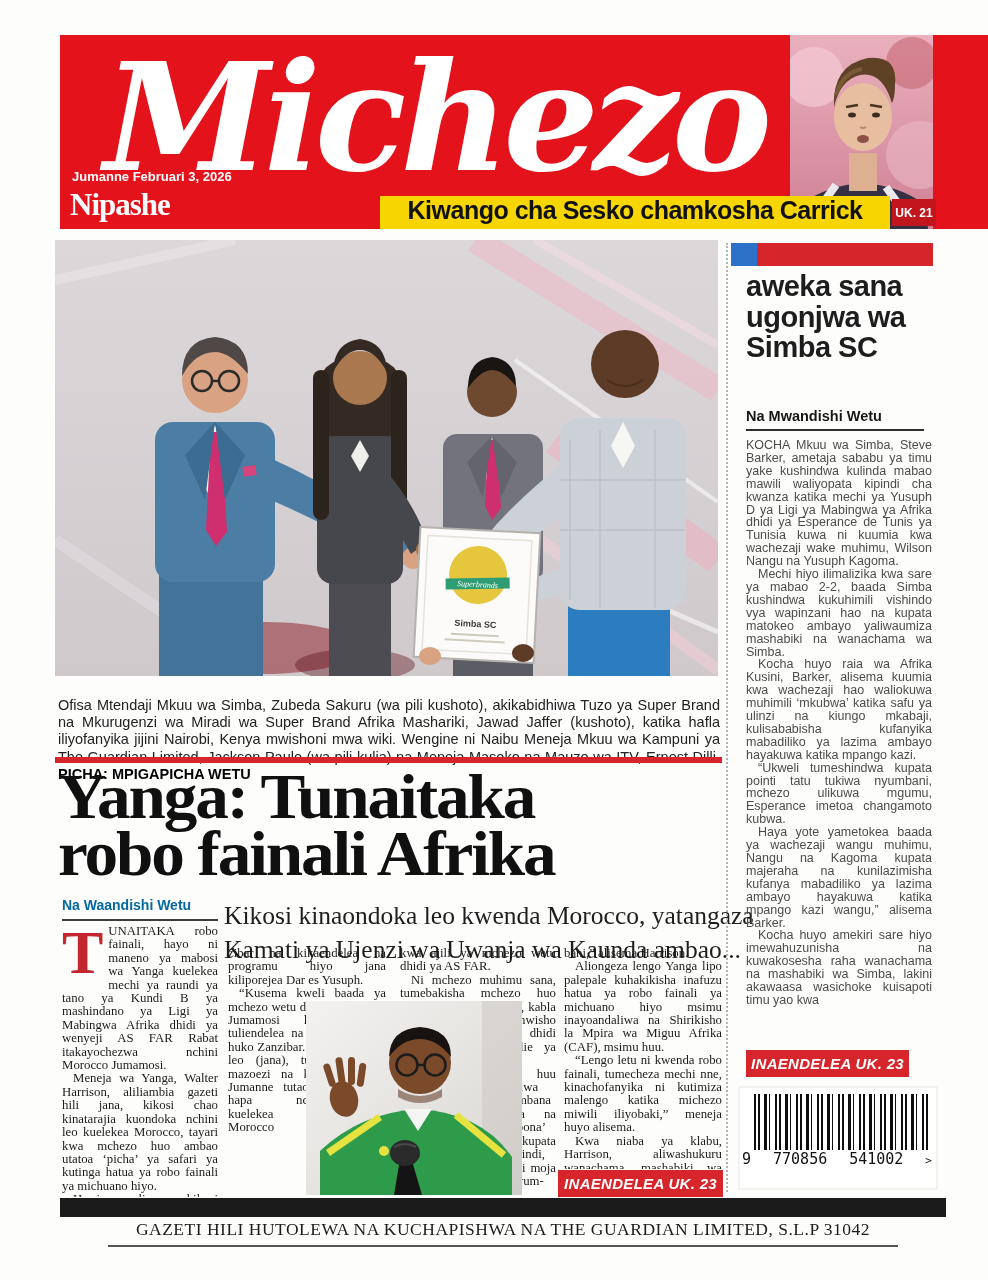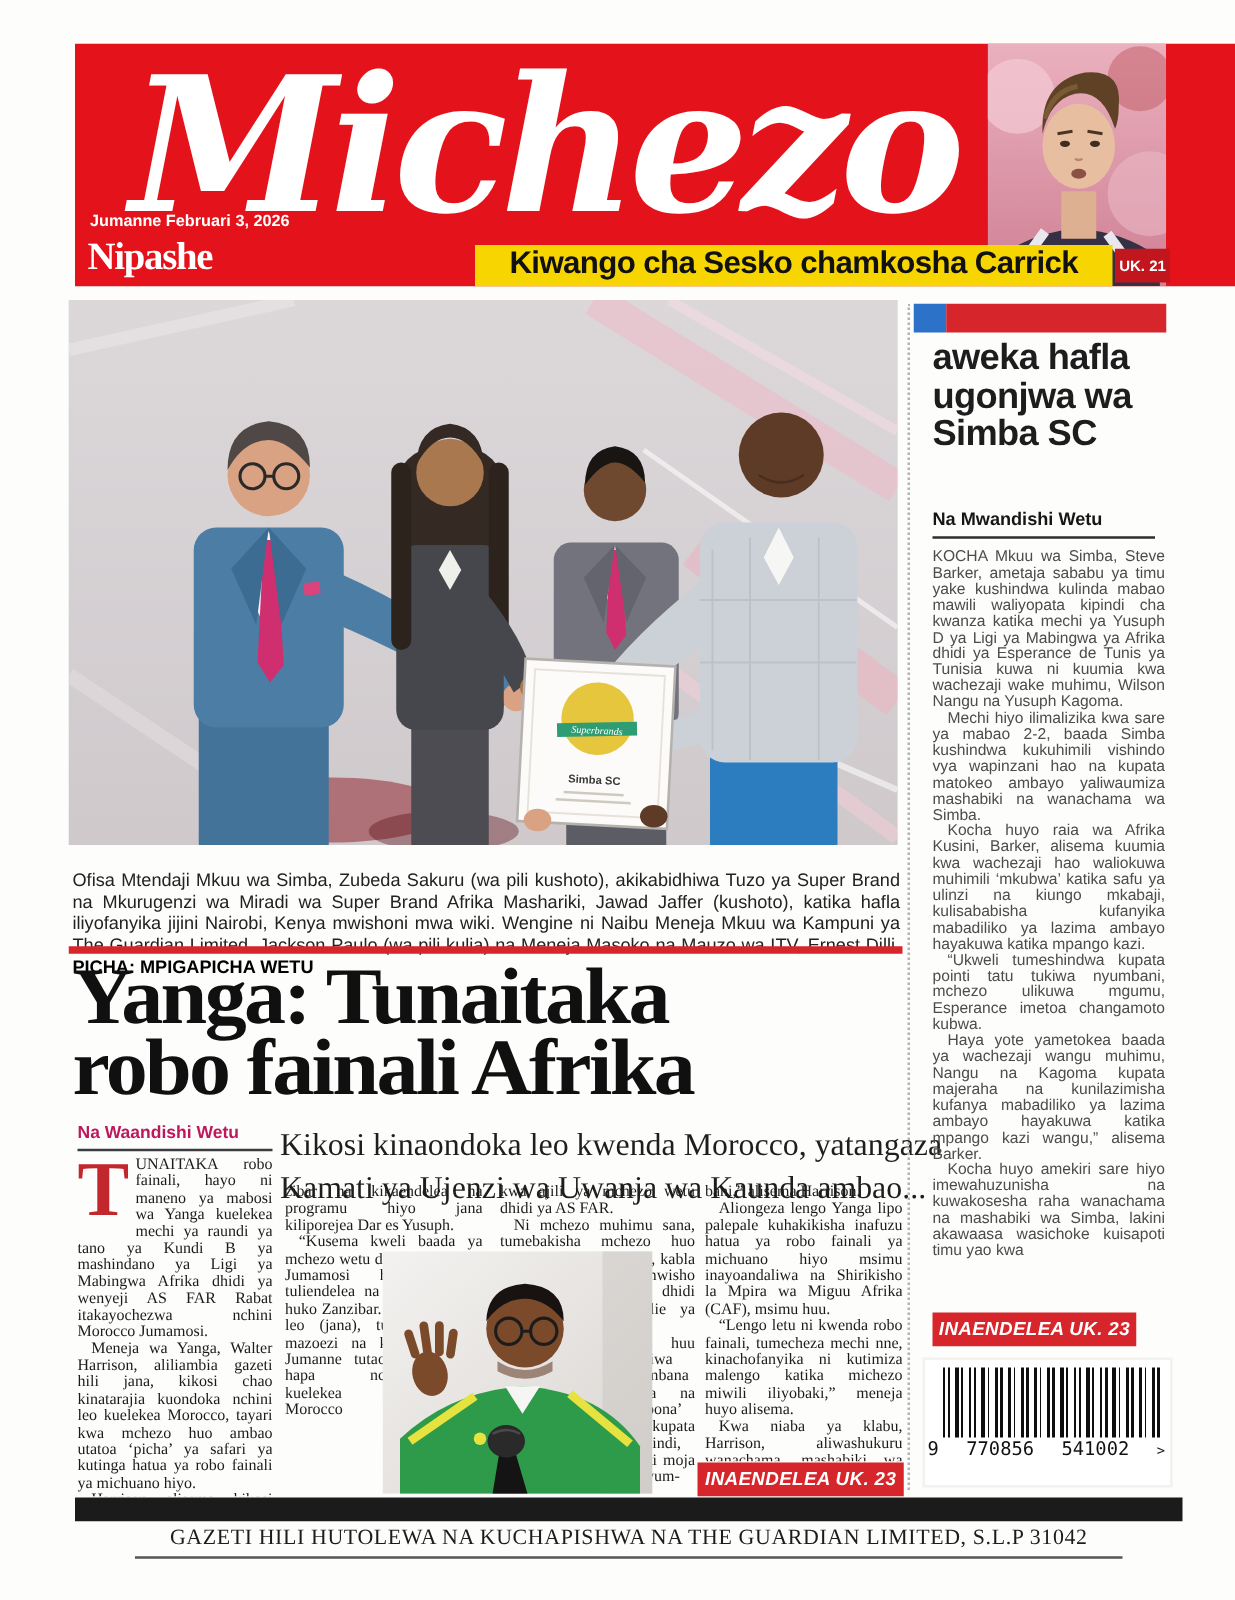--- a/index.html
+++ b/index.html
@@ -27,21 +27,21 @@
   .lead-photo{left:55px;top:240px;width:663px;height:436px;background:#d5d1d4;}
   .caption{left:58px;top:682px;width:662px;font-size:14.5px;line-height:1.2;color:#222;
     text-align:justify;}
   .caption b{color:#000000;}
   .red-rule{left:55px;top:757px;width:667px;height:6px;background:#d6252b;}
 
   
   .headline{left:58px;top:768px;width:680px;color:#101010;
     font-family:"Liberation Serif",serif;font-weight:bold;font-size:64px;line-height:57px;
     letter-spacing:-2px;transform:scaleX(1.05);transform-origin:left top;white-space:nowrap;}
-  .byline{font-weight:bold;font-size:14px;color:#be185d;}
+  .byline{font-weight:bold;font-size:14px;color:#0369a1;}
   .byline-rule{height:2px;background:#3c3c3c;}
   .subhead{left:224px;top:899px;width:500px;font-family:"Liberation Serif",serif;
     font-size:25.5px;line-height:34px;color:#1e1e1e;white-space:nowrap;}
   .col{font-family:"Liberation Serif",serif;font-size:12.8px;line-height:13.4px;color:#1b1b1b;}
   .col p{margin:0;text-align:justify;}
   .col p + p{text-indent:11px;}
   .dropcap{float:left;font-family:"Liberation Serif",serif;font-weight:bold;font-size:62px;
     line-height:50px;height:52px;color:#c2272d;margin:2px 5px 0 0;}
   .sp{display:block;}
   .sp.r{float:right;clear:right;}
@@ -319,21 +319,21 @@
 
   <div class="abs cont-banner" style="left:558px;top:1170px;width:165px;height:27px;">
     <span>INAENDELEA UK. 23</span>
   </div>
 
   <div class="abs dotline"></div>
   <div class="abs sb-bar-blue"></div>
   <div class="abs sb-bar-red"></div>
 
   <div class="abs sb-headline">
-    <div>aweka hafla</div>
+    <div>aweka sana</div>
     <div>ugonjwa wa</div>
     <div>Simba SC</div>
   </div>
 
   <div class="abs sb-byline">Na Mwandishi Wetu</div>
   <div class="abs sb-rule"></div>
 
   <div class="abs sb-body">
     <p>KOCHA Mkuu wa Simba, Steve Barker, ametaja sababu ya timu yake kushindwa kulinda mabao mawili waliyopata kipindi cha kwanza katika mechi ya Yusuph D ya Ligi ya Mabingwa ya Afrika dhidi ya Esperance de Tunis ya Tunisia kuwa ni kuumia kwa wachezaji wake muhimu, Wilson Nangu na Yusuph Kagoma.</p>
     <p>Mechi hiyo ilimalizika kwa sare ya mabao 2-2, baada Simba kushindwa kukuhimili vishindo vya wapinzani hao na kupata matokeo ambayo yaliwaumiza mashabiki na wanachama wa Simba.</p>

